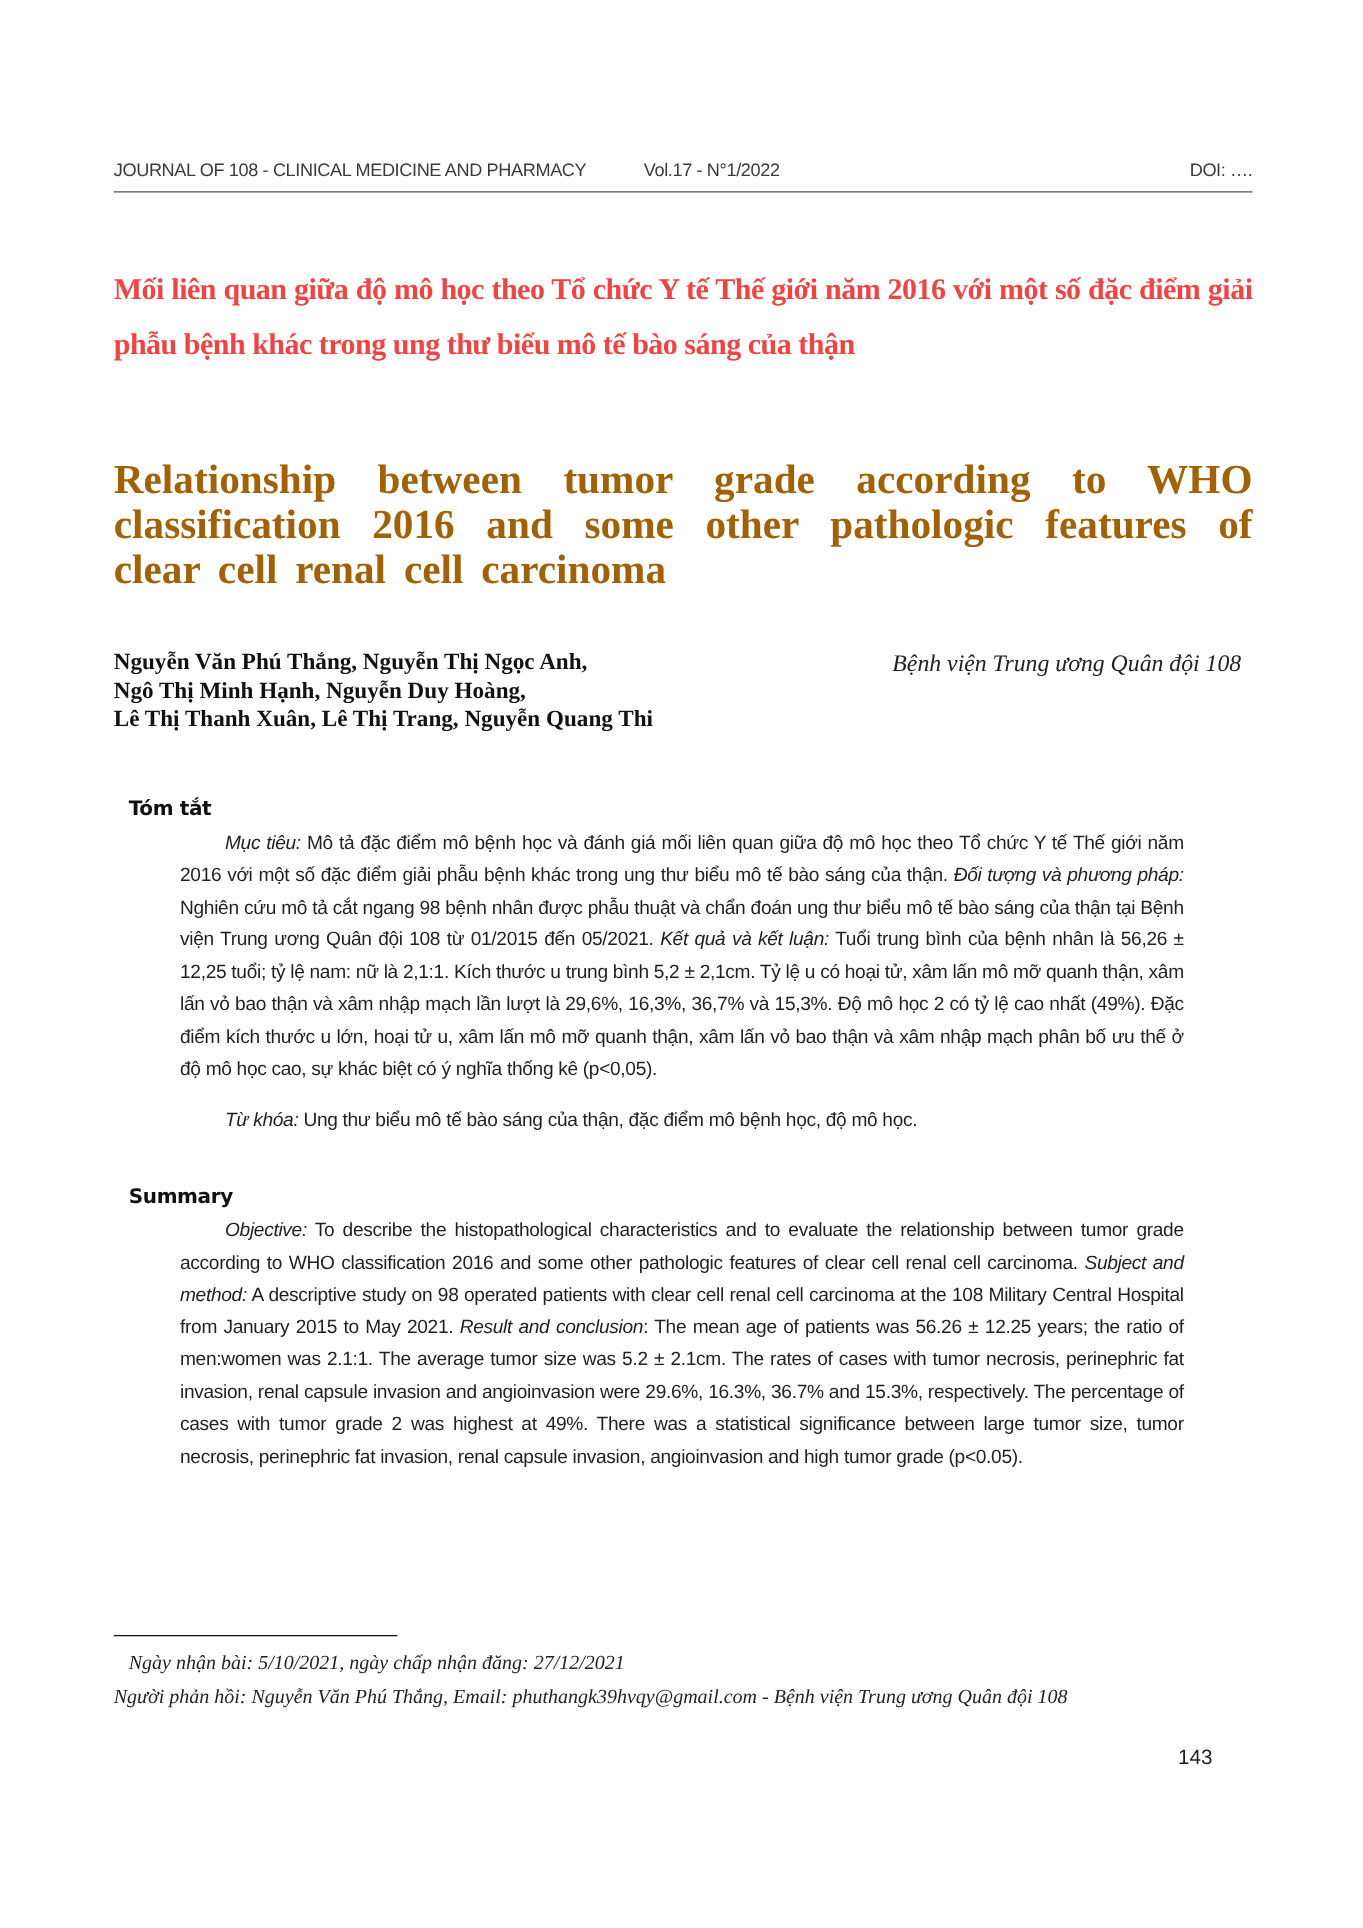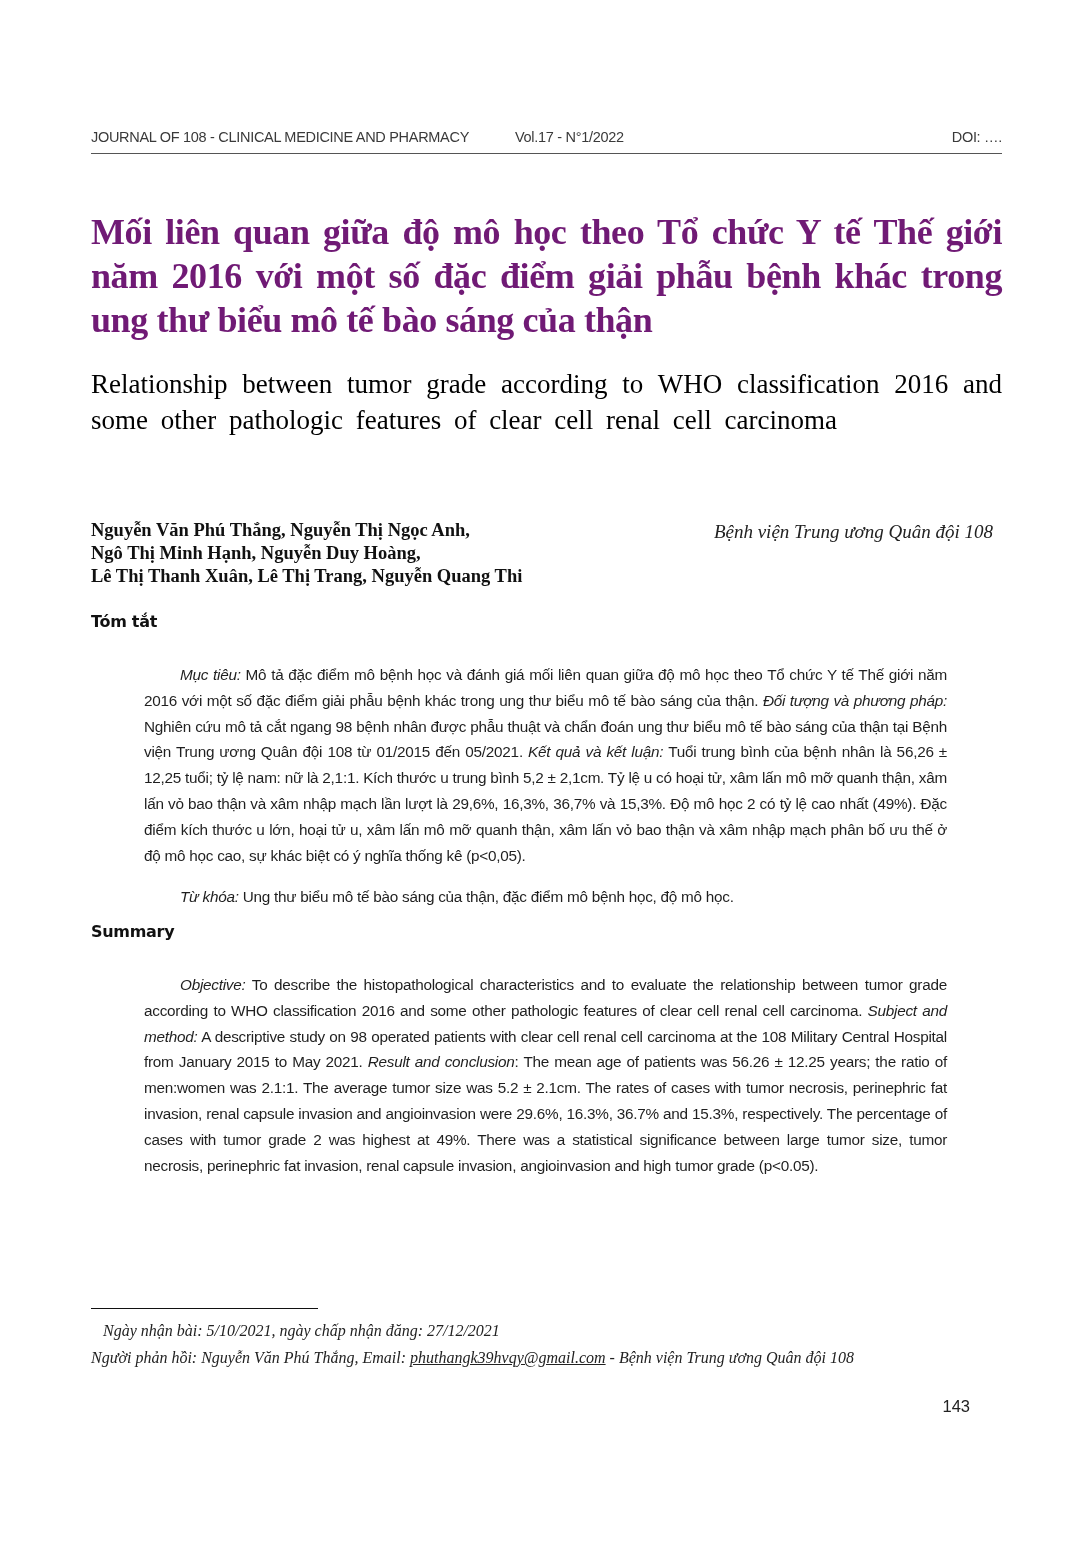--- a/index.html
+++ b/index.html
@@ -10,53 +10,53 @@
     font-family: "Liberation Sans", sans-serif; font-size: 14.5px; color: #3a3a3a;
     letter-spacing: -0.3px;
   }
   .running-header .journal { position: absolute; left: 0; top: 2px; }
   .running-header .vol { position: absolute; left: 424px; top: 2px; }
   .running-header .doi { position: absolute; right: 0; top: 2px; }
   .header-rule { position: absolute; top: 153px; left: 0; width: 911px; height: 1px; background: #555; }
 
   .title-vn {
     position: absolute; top: 210px; left: 0; width: 911px;
-    font-family: "Liberation Serif", serif; font-weight: bold; font-size: 36px; line-height: 44px;
-    color: #701a75; text-align: justify; text-align-last: left; letter-spacing: -0.4px;
+    font-family: "Liberation Serif", serif; font-weight: bold; font-size: 24px; line-height: 44px;
+    color: #ef4444; text-align: justify; text-align-last: left; letter-spacing: -0.4px;
   }
   .title-en {
     position: absolute; top: 366px; left: 0; width: 911px;
-    font-family: "Liberation Serif", serif; font-weight: normal; font-size: 27px; line-height: 36px;
-    color: #000000; text-align: justify; text-align-last: left; word-spacing: 6px;
+    font-family: "Liberation Serif", serif; font-weight: bold; font-size: 33px; line-height: 36px;
+    color: #a16207; text-align: justify; text-align-last: left; word-spacing: 6px;
   }
   .authors {
     position: absolute; top: 519px; left: 0; width: 560px;
     font-family: "Liberation Serif", serif; font-weight: bold; font-size: 18.5px; line-height: 23px; color: #111;
   }
   .affiliation {
     position: absolute; top: 521px; right: 9px;
     font-family: "Liberation Serif", serif; font-style: italic; font-size: 19px; color: #222;
   }
   .section-heading {
-    position: absolute; left: 0;
-    font-family: "DejaVu Sans", sans-serif; font-weight: bold; font-size: 16px; color: #111; letter-spacing: -0.3px;
+    position: absolute; left: 12px;
+    font-family: "DejaVu Sans", sans-serif; font-weight: bold; font-size: 16px; color: #111; letter-spacing: -0.3px; margin-top: 25px;
   }
   .abstract-body {
     position: absolute; left: 37px; width: 835px;
     font-family: "Liberation Sans", sans-serif; font-size: 15.3px; line-height: 25.8px; color: #1f1f1f;
     text-align: justify; letter-spacing: -0.25px;
   }
   .abstract-body p { margin: 16px; text-indent: 36px; }
   .abstract-body em { font-style: italic; }
   .footnote-rule { position: absolute; top: 1308px; left: 0; width: 227px; height: 1px; background: #111; }
   .footnote {
     position: absolute; left: 0; width: 911px;
     font-family: "Liberation Serif", serif; font-style: italic; font-size: 16px; color: #222;
   }
-  .footnote a { color: #222; text-decoration: underline; }
+  .footnote a { color: #222; }
   .page-number {
     position: absolute; top: 1397px; right: 32px;
     font-family: "Liberation Sans", sans-serif; font-size: 16.5px; color: #222;
   }
 </style>
 </head>
 <body>
 
 <div class="page">
 

